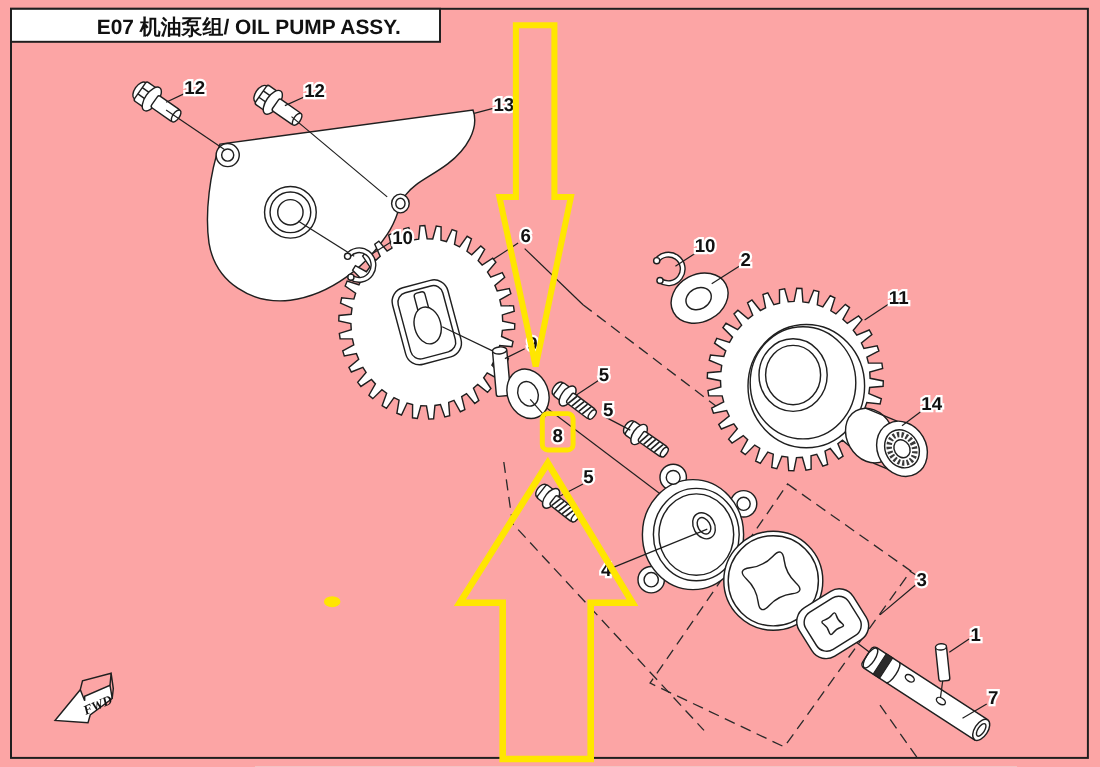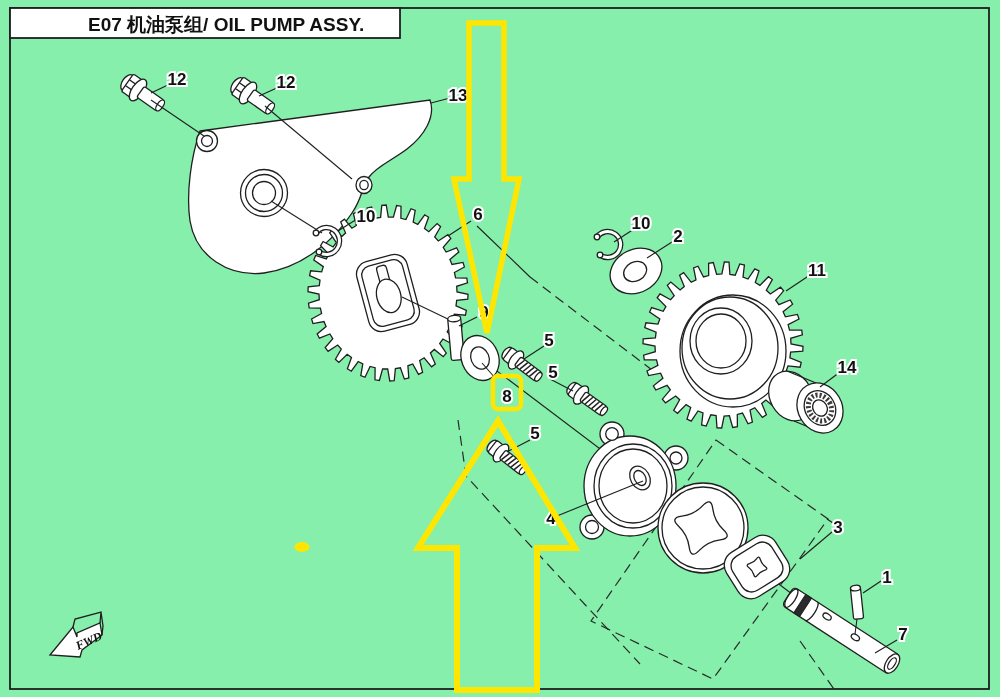--- a/index.html
+++ b/index.html
@@ -1,16 +1,16 @@
 <!DOCTYPE html>
 <html><head>
 <meta charset="utf-8">
 <style>
   html,body{margin:0;padding:0;background:#e8e8e8;font-family:"Liberation Sans",sans-serif;}
-  .page{position:relative;width:1000px;height:697px;background:#86efac;overflow:hidden;}
+  .page{position:relative;width:1000px;height:697px;background:#fca5a5;overflow:hidden;}
   svg{position:absolute;left:0;top:0;}
   .ln{stroke:#1f1f1f;stroke-width:1.3;fill:#ffffff;}
   .lnn{stroke:#1f1f1f;stroke-width:1.3;fill:none;}
   .thin{stroke:#1f1f1f;stroke-width:1.1;fill:none;}
   .dash{stroke:#2a2a2a;stroke-width:1.2;fill:none;stroke-dasharray:10 6;}
   .callout{font:700 17px "Liberation Sans",sans-serif;fill:#111;text-anchor:middle;
            paint-order:stroke;stroke:#ffffff;stroke-width:4px;}
   .ttl{font:700 19px "Liberation Sans",sans-serif;fill:#111;}
   .fwdtxt{font:italic 700 12px "Liberation Serif",serif;fill:#111;}
   .yel{fill:none;stroke-linejoin:miter;}

